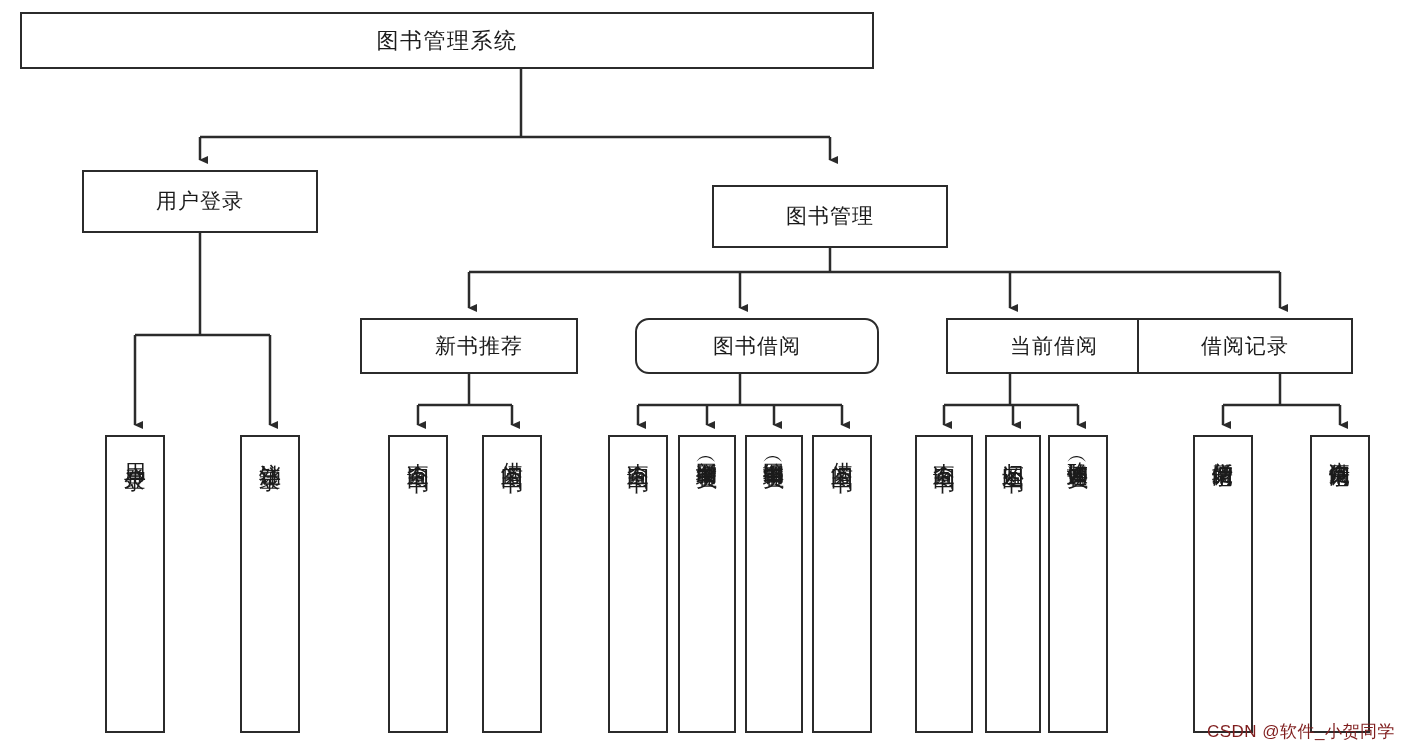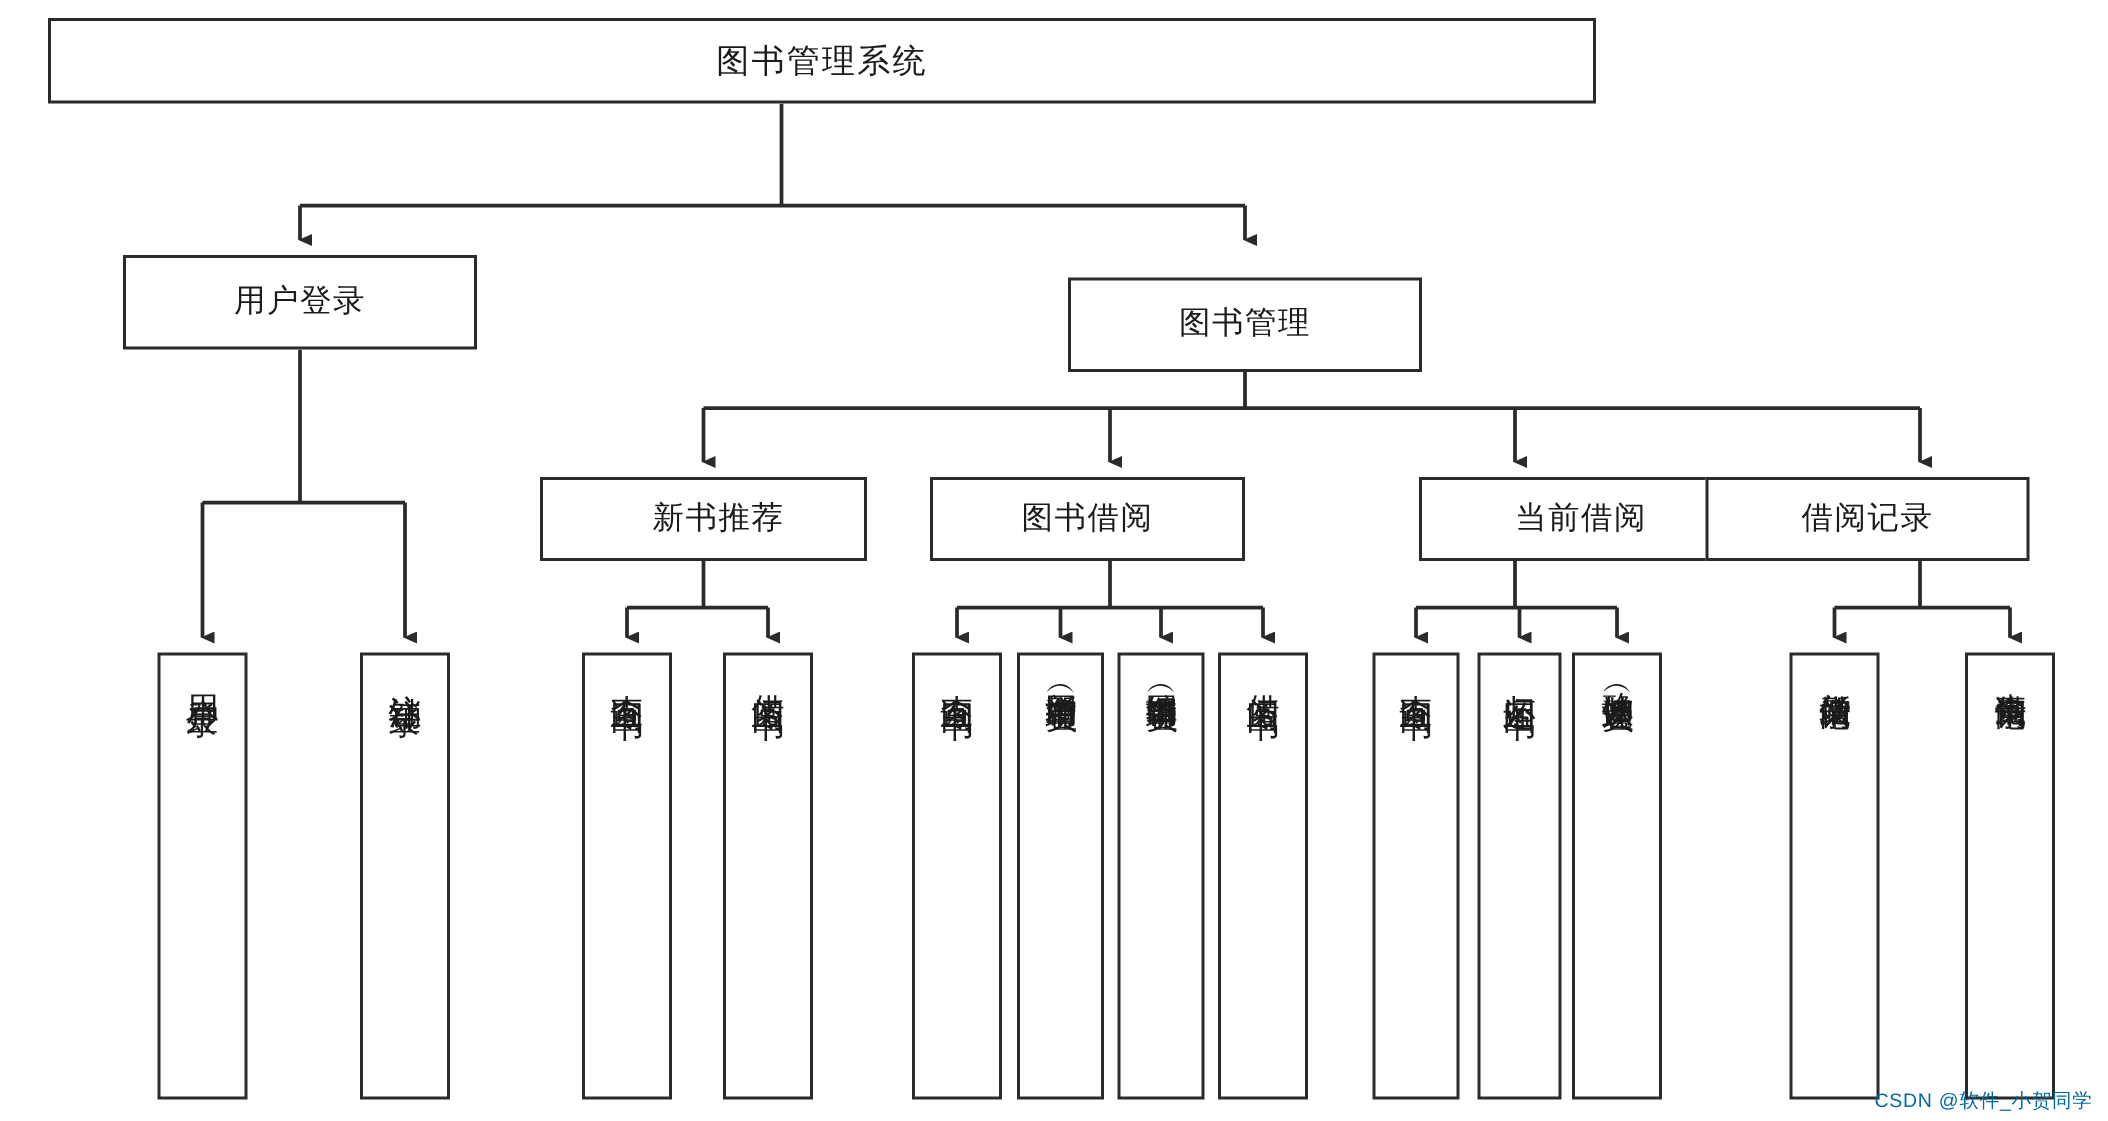--- a/index.html
+++ b/index.html
@@ -66,22 +66,22 @@
     white-space: nowrap;
   }
   .node.vert.tight .node-label {
     font-size: 21px;
     letter-spacing: 1px;
   }
   .watermark {
     position: absolute;
     right: 10px;
     bottom: 4px;
-    font-size: 13px;
-    color: #0369a1;
+    font-size: 17px;
+    color: #7f1d1d;
     letter-spacing: 0.5px;
     white-space: nowrap;
     z-index: 5;
   }
 </style>
 </head>
 <body>
 
 <div id="canvas">
 
@@ -122,33 +122,33 @@
         <path d="M1013,405 L1013,425" marker-end="url(#arrowhead)"></path>
         <path d="M1078,405 L1078,425" marker-end="url(#arrowhead)"></path>
         <path d="M1280,374 L1280,405"></path>
         <path d="M1223,405 L1340,405"></path>
         <path d="M1223,405 L1223,425" marker-end="url(#arrowhead)"></path>
         <path d="M1340,405 L1340,425" marker-end="url(#arrowhead)"></path>
       </g>
   </svg>
 
   <div id="nodes-layer">
-      <div class="node horiz root" id="node-root" style="left: 32px; top: 12px; width: 1032px; height: 57px;">
+      <div class="node horiz root" id="node-root" style="left: 20px; top: 12px; width: 854px; height: 57px;">
         <span class="node-label">图书管理系统</span>
       </div>
       <div class="node horiz" id="node-login" style="left: 82px; top: 170px; width: 236px; height: 63px;">
         <span class="node-label">用户登录</span>
       </div>
       <div class="node horiz" id="node-bookmg" style="left: 712px; top: 170px; width: 236px; height: 63px; margin-top: 15px;">
         <span class="node-label">图书管理</span>
       </div>
       <div class="node horiz" id="node-newrec" style="left: 360px; top: 318px; width: 218px; height: 56px; padding-left: 20px;">
         <span class="node-label">新书推荐</span>
       </div>
-      <div class="node horiz" id="node-borrow" style="left: 620px; top: 318px; width: 210px; height: 56px;">
+      <div class="node horiz" id="node-borrow" style="left: 635px; top: 318px; width: 244px; height: 56px; border-radius: 14px;">
         <span class="node-label">图书借阅</span>
       </div>
       <div class="node horiz" id="node-current" style="left: 946px; top: 318px; width: 216px; height: 56px;">
         <span class="node-label">当前借阅</span>
       </div>
       <div class="node horiz" id="node-history" style="left: 1137px; top: 318px; width: 216px; height: 56px;">
         <span class="node-label">借阅记录</span>
       </div>
       <div class="node vert" id="node-l1" style="left: 105px; top: 435px; width: 60px; height: 298px;">
         <span class="node-label">用户登录</span>

